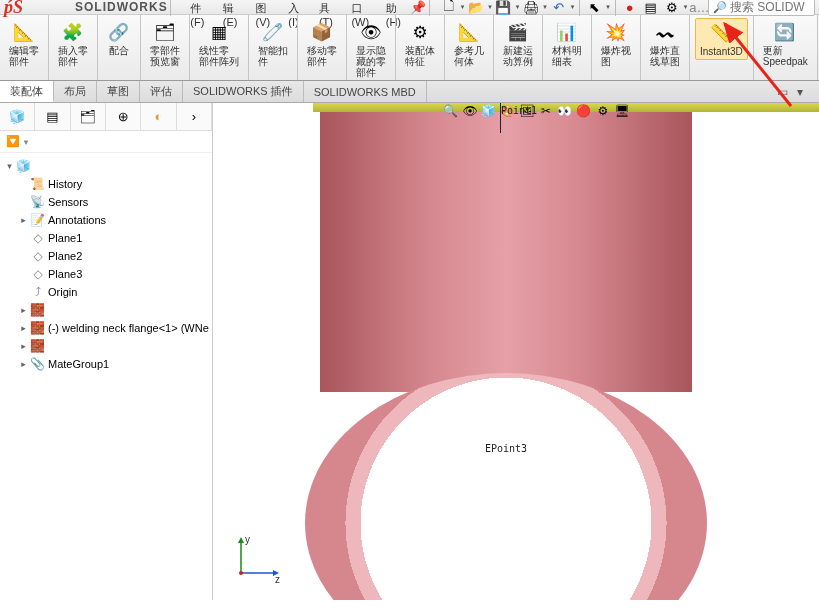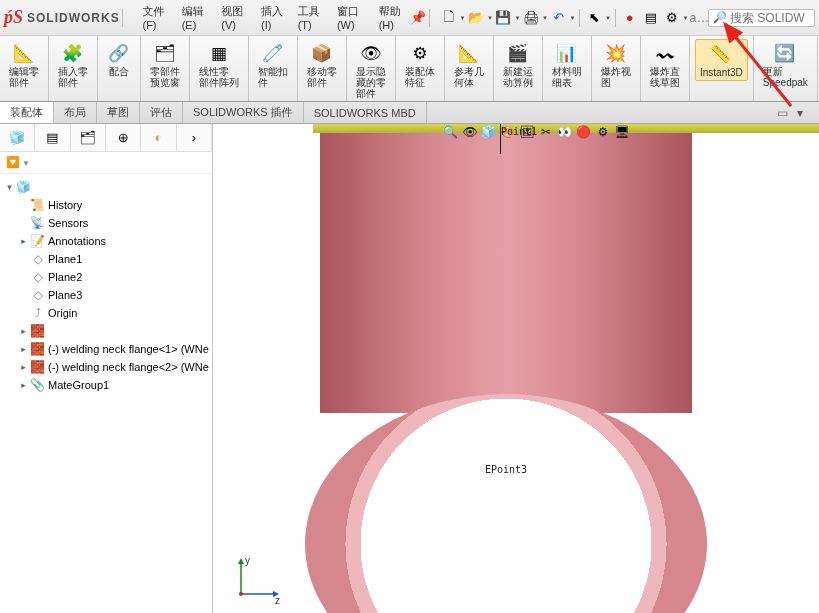--- a/index.html
+++ b/index.html
@@ -1,22 +1,22 @@
 <!DOCTYPE html>
 <html><head>
 <meta charset="utf-8">
 <style>
 * { margin: 0; padding: 0; box-sizing: border-box; font-family: "Microsoft YaHei", Arial, sans-serif; }
 body { width: 819px; height: 613px; background: #fff; overflow: hidden; position: relative; font-size: 11px; }
 
 
-.title-bar { height: 36px; background: linear-gradient(#f5f5f5,#e8e8e8); border-bottom: 1px solid #ccc; display: flex; align-items: center; padding: 0 4px; }
+.title-bar { height: 15px; background: linear-gradient(#f5f5f5,#e8e8e8); border-bottom: 1px solid #ccc; display: flex; align-items: center; padding: 0 4px; }
 .logo { display: flex; align-items: center; gap: 4px; }
 .logo-s { color: #d93025; font-style: italic; font-weight: bold; font-size: 18px; font-family: Georgia, serif; }
-.logo-text { color: #555; font-weight: bold; font-size: 12px; letter-spacing: 1px; }
+.logo-text { color: #555; font-weight: bold; font-size: 12px; letter-spacing: 1px; margin-left: 48px; }
 .menus { display: flex; margin-left: 12px; gap: 2px; }
 .menu { padding: 2px 6px; color: #333; cursor: pointer; }
 .menu-sep { width: 1px; height: 18px; background: #bbb; margin: 0 2px; }
 .title-icons { display: flex; align-items: center; gap: 3px; margin-left: 8px; }
 .ticon { width: 18px; height: 18px; display: flex; align-items: center; justify-content: center; cursor: pointer; font-size: 13px; }
 .drop { font-size: 7px; color: #555; }
 .search-box { margin-left: auto; display: flex; align-items: center; background: #fff; border: 1px solid #bbb; border-radius: 2px; padding: 1px 4px; height: 18px; width: 110px; }
 .search-box span:first-child { color: #888; font-size: 11px; }
 .search-box input { border: none; outline: none; font-size: 12px; width: 80px; margin-left: 3px; }
 
@@ -299,21 +299,20 @@
             <span class="ticon2 gold">🧱</span>
           </div>
           <div class="tree-row lvl2">
             <span class="exp">▸</span>
             <span class="ticon2 gold">🧱</span>
             <span>(-) welding neck flange&lt;1&gt; (WNe</span>
           </div>
           <div class="tree-row lvl2">
             <span class="exp">▸</span>
             <span class="ticon2 gold">🧱</span>
-            <span>(-) welding neck flange&lt;2&gt; (WNe</span>
           </div>
           <div class="tree-row lvl2">
             <span class="exp">▸</span>
             <span class="ticon2 grey">📎</span>
             <span>MateGroup1</span>
           </div>
         </div>
     </div>
   </div>
 

